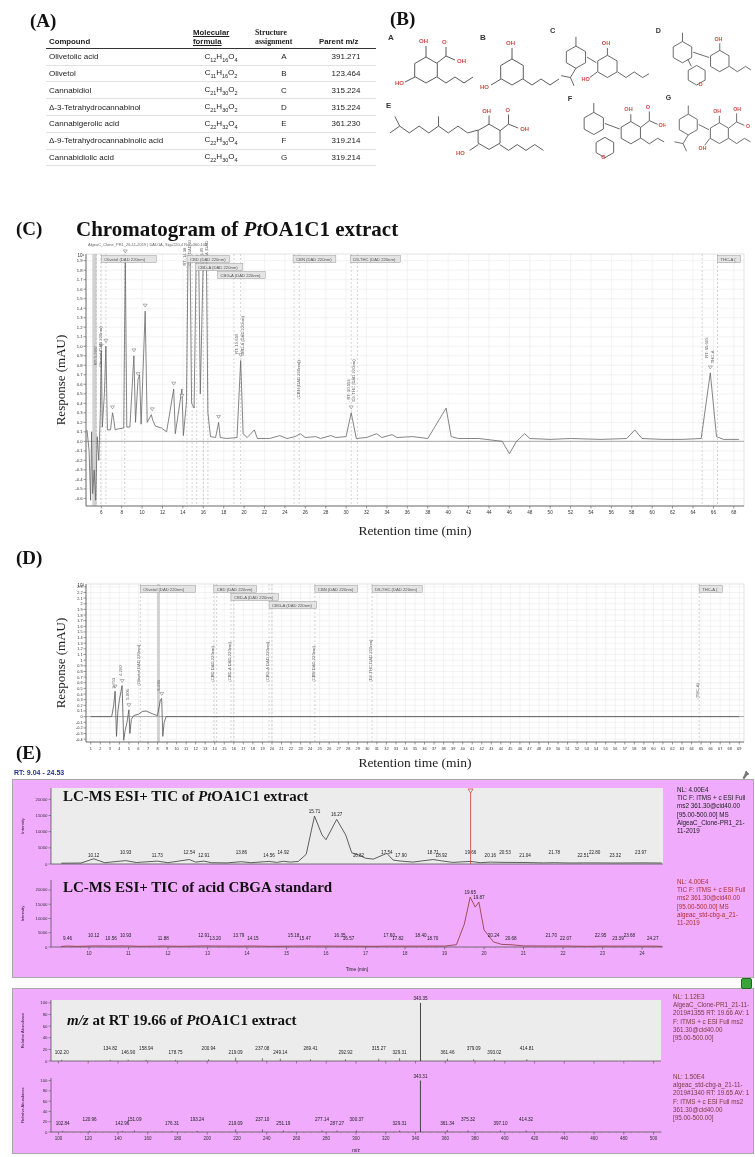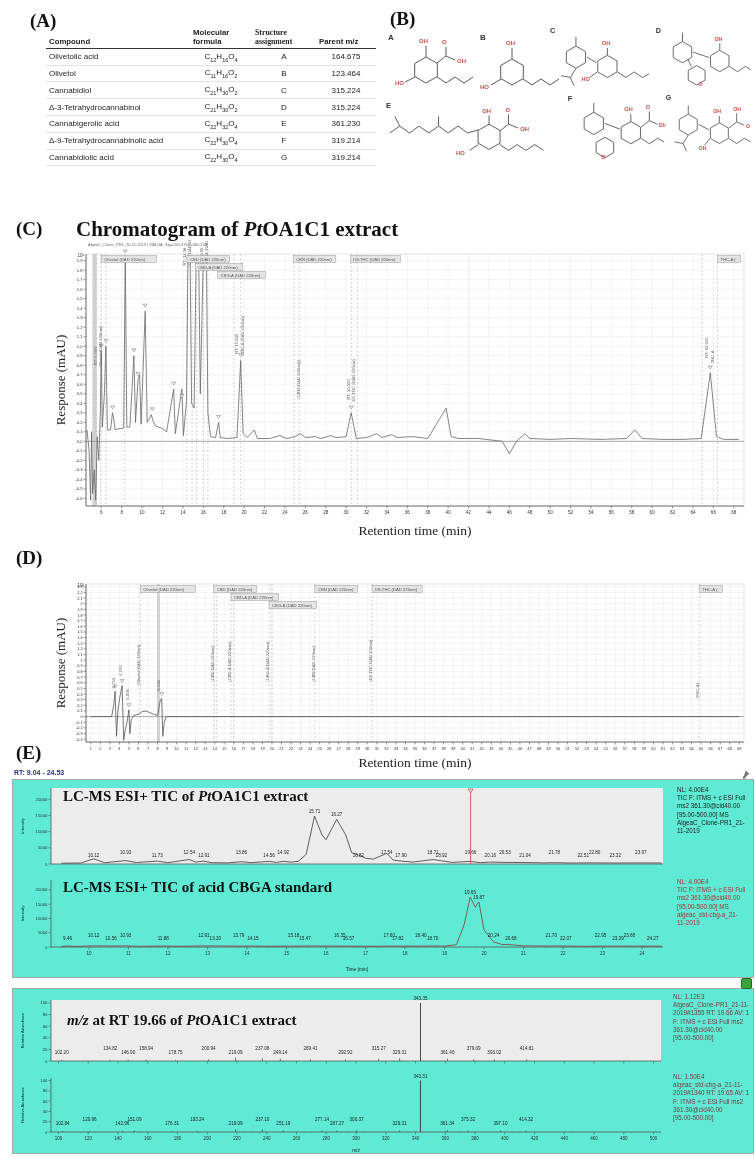--- a/index.html
+++ b/index.html
@@ -7,48 +7,48 @@
   #fig{position:absolute;inset:0;overflow:hidden;}
   .abs{position:absolute;}
   .plabel{font-family:"Liberation Serif","DejaVu Serif",serif;font-weight:bold;font-size:19px;color:#111;}
   .ptitle{font-family:"Liberation Serif","DejaVu Serif",serif;font-weight:bold;font-size:21px;color:#111;}
   table.cmpd{border-collapse:collapse;font-size:8px;color:#222;}
   table.cmpd th{font-weight:bold;text-align:left;vertical-align:bottom;padding:1px 3px;border-bottom:1.4px solid #333;font-size:7.8px;line-height:1.15;}
   table.cmpd td{padding:2.6px 3px;border-bottom:0.5px solid #e2e2e2;font-size:8px;}
   table.cmpd td.c{text-align:center;}
   sub{font-size:5.5px;}
   .chart{position:absolute;}
-  .ebox{position:absolute;border:1px solid #a8a8a8;background:#5eead4;}
+  .ebox{position:absolute;border:1px solid #a8a8a8;background:#f0abfc;}
   .etitle{position:absolute;font-family:"Liberation Serif","DejaVu Serif",serif;font-weight:bold;font-size:15px;color:#111;white-space:nowrap;z-index:5;}
   .note{position:absolute;font-size:6.3px;line-height:1.3;z-index:5;}
   .rt-range{position:absolute;font-size:7px;color:#25308f;font-weight:bold;}
   .struct{position:absolute;}
   .icon{position:absolute;z-index:6;}
 </style>
 </head>
 <body>
 
 <div id="fig">
 
   <div class="abs plabel" style="left:30px;top:10px;">(A)</div>
   <table class="cmpd abs" style="left:46px;top:28px;width:330px;">
     <thead>
         <tr id="tblAHead">
           <th>Compound</th>
-          <th style="width: 56px;">Molecular formula</th>
+          <th style="width: 56px; text-decoration: underline;">Molecular formula</th>
           <th style="width: 58px; font-family: Liberation Serif, serif;">Structure assignment</th>
           <th style="width: 54px;">Parent m/z</th>
         </tr>
       </thead>
     <tbody id="tblABody">
         <tr>
           <td>Olivetolic acid</td>
           <td class="c">C<sub>12</sub>H<sub>16</sub>O<sub>4</sub></td>
           <td class="c">A</td>
-          <td class="c">164.675</td>
+          <td class="c">391.271</td>
         </tr>
         <tr>
           <td>Olivetol</td>
           <td class="c">C<sub>11</sub>H<sub>16</sub>O<sub>2</sub></td>
           <td class="c">B</td>
           <td class="c">123.464</td>
         </tr>
         <tr>
           <td>Cannabidiol</td>
           <td class="c">C<sub>21</sub>H<sub>30</sub>O<sub>2</sub></td>

